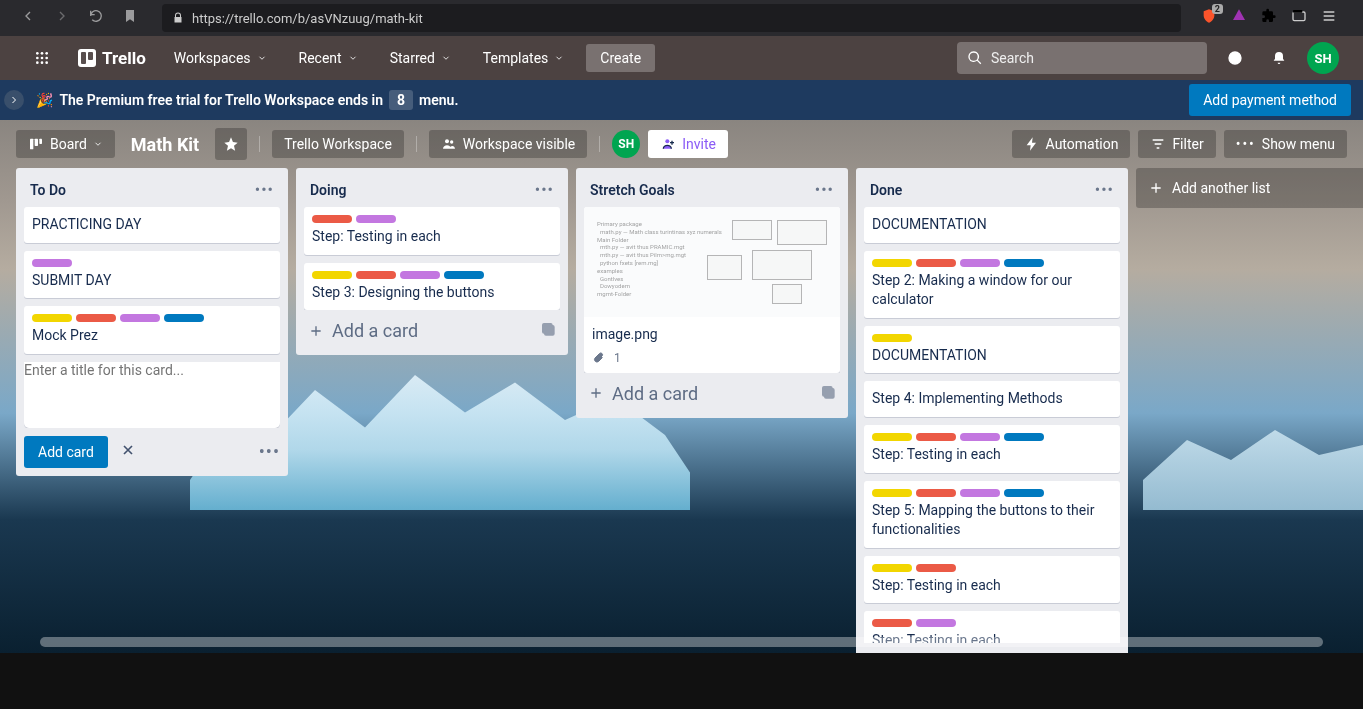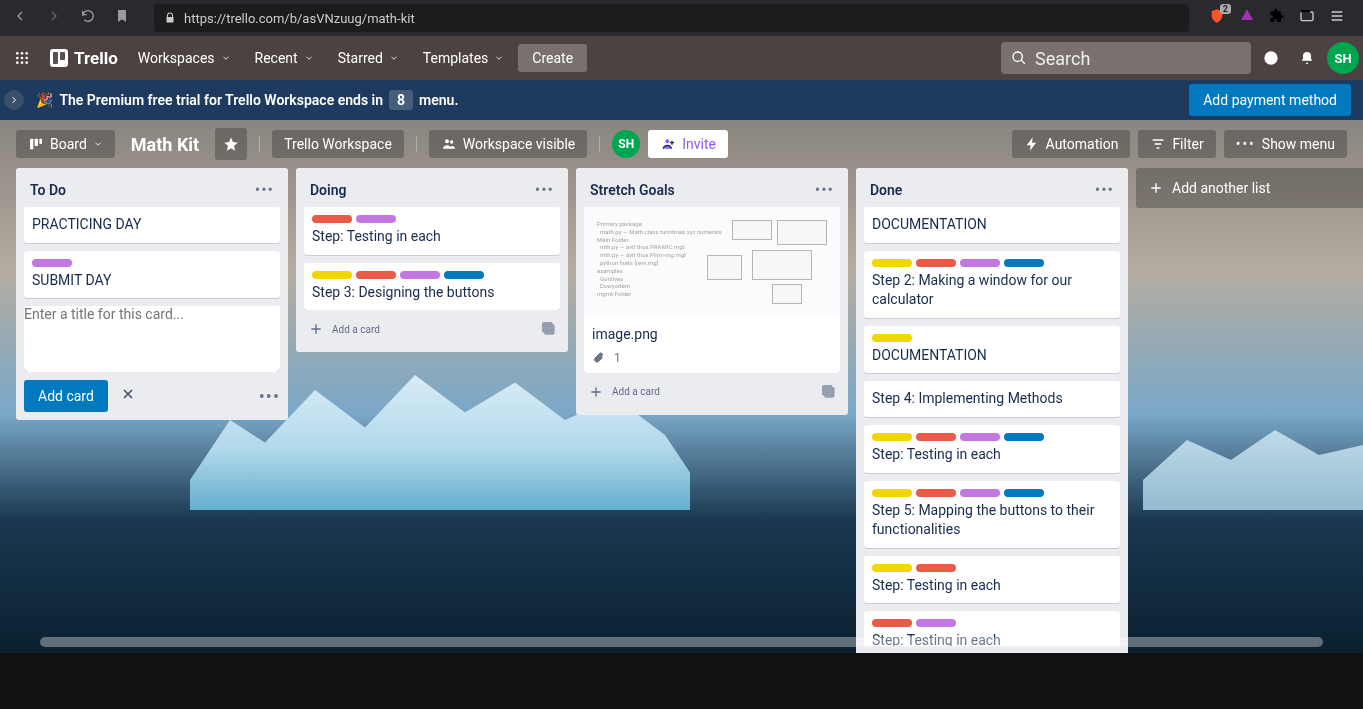--- a/index.html
+++ b/index.html
@@ -1,35 +1,35 @@
 <!DOCTYPE html>
 <html><head>
 <meta charset="utf-8">
 <style>
 *{margin:0;padding:0;box-sizing:border-box;font-family:-apple-system,BlinkMacSystemFont,'Segoe UI',Roboto,sans-serif}
 body{width:1363px;height:709px;overflow:hidden;background:#111}
-.browser-bar{height:36px;background:#2a2a2e;display:flex;align-items:center;padding:0 8px;gap:10px}
+.browser-bar{height:36px;background:#2a2a2e;display:flex;align-items:center;padding:0 16px;gap:10px}
 .browser-bar svg{width:16px;height:16px;fill:#ccc}
 .nav-btn{cursor:pointer;padding:4px;opacity:.7}
 .url-bar{flex:1;background:#1c1c1f;border-radius:4px;height:28px;display:flex;align-items:center;padding:0 10px;gap:8px;color:#ccc;font-size:13px;margin-left:10px}
 .url-bar .lock{width:12px;height:12px;fill:#ccc}
 .browser-right{display:flex;align-items:center;gap:14px;padding:0 10px}
 .shield-badge{position:relative}
 .shield-badge .count{position:absolute;top:-4px;right:-6px;background:#aaa;color:#222;font-size:9px;padding:0 3px;border-radius:3px;font-weight:bold}
-.trello-header{height:44px;background:rgba(80,70,68,.95);display:flex;align-items:center;padding:0 4px;gap:4px;color:#fff}
+.trello-header{height:44px;background:rgba(80,70,68,.95);display:flex;align-items:center;padding:0 24px;gap:12px;color:#fff}
 .apps-btn,.hdr-btn{padding:6px 10px;border-radius:3px;cursor:pointer;display:flex;align-items:center;gap:6px;font-size:14px}
 .trello-logo{display:flex;align-items:center;gap:6px;font-weight:bold;font-size:17px;padding:0 6px}
 .logo-icon{width:18px;height:18px;background:#fff;border-radius:3px;position:relative}
 .logo-icon::before,.logo-icon::after{content:"";position:absolute;background:rgba(80,70,68,.95);border-radius:1px;top:3px;width:5px}
 .logo-icon::before{left:3px;height:12px}
 .logo-icon::after{right:3px;height:8px}
 .create-btn{background:rgba(255,255,255,.25);padding:6px 14px;border-radius:3px;cursor:pointer;font-size:14px}
 .hdr-spacer{flex:1}
 .search-box{background:rgba(255,255,255,.25);border-radius:4px;height:32px;width:250px;display:flex;align-items:center;padding:0 10px;gap:8px;color:#fff}
-.search-box input{background:none;border:none;outline:none;color:#e5e5e5;font-size:18px;flex:1}
+.search-box input{background:none;border:none;outline:none;color:#e5e5e5;font-size:14px;flex:1}
 .search-box input::placeholder{color:#eee}
 .hdr-icon{width:32px;height:32px;display:flex;align-items:center;justify-content:center;border-radius:50%;cursor:pointer}
 .avatar{background:#00a550;color:#fff;font-size:13px;font-weight:bold}
 .banner{height:40px;background:#1e3a5f;display:flex;align-items:center;padding:0 12px;color:#fff;font-size:14px;gap:8px}
 .banner-toggle{width:20px;height:20px;background:#394f6b;border-radius:50%;display:flex;align-items:center;justify-content:center;margin-right:4px;cursor:pointer;position:absolute;left:4px}
 .banner .days-badge{background:rgba(255,255,255,.18);padding:2px 8px;border-radius:3px;font-weight:bold}
 .banner-spacer{flex:1}
 .banner-btn{background:#0079bf;padding:8px 14px;border-radius:3px;cursor:pointer;font-size:14px}
 .banner-content{margin-left:24px;display:flex;align-items:center;gap:6px}
 .board-area{position:relative;height:533px;background:linear-gradient(180deg,#8a8580 0%,#a09890 15%,#b5aca0 28%,#7aa8c8 55%,#1a3850 75%,#0a2030 100%);overflow:hidden}
@@ -55,21 +55,21 @@
 .labels{display:flex;gap:4px;margin-bottom:4px}
 .label{width:40px;height:8px;border-radius:4px}
 .l-yellow{background:#f2d600}
 .l-red{background:#eb5a46}
 .l-purple{background:#c377e0}
 .l-blue{background:#0079bf}
 .card-cover{background:#fafbfc;height:110px;border-radius:3px 3px 0 0;margin:-8px -8px 8px -8px;position:relative;overflow:hidden}
 .cover-sketch{position:absolute;inset:8px;opacity:.6}
 .cover-sketch .box{position:absolute;border:1px solid #888;background:#f5f5f5}
 .card-badges{display:flex;gap:10px;margin-top:6px;color:#6b778c;font-size:12px;align-items:center}
-.add-card-row{display:flex;align-items:center;gap:8px;padding:6px 4px;margin-top:4px;color:#5e6c84;cursor:pointer;font-size:10px;border-radius:3px}
+.add-card-row{display:flex;align-items:center;gap:8px;padding:6px 4px;margin-top:4px;color:#5e6c84;cursor:pointer;font-size:18px;border-radius:3px}
 .template-btn{margin-left:auto;opacity:.6}
 .compose-card{background:#fff;border-radius:5px;box-shadow:0 1px 0 rgba(9,30,66,.15);padding:0;min-height:66px}
 .compose-card textarea{border:none;outline:none;resize:none;width:100%;font-size:14px;color:#172b4d;font-family:inherit}
 .compose-actions{display:flex;align-items:center;gap:12px;margin-top:8px}
 .add-card-btn{background:#0079bf;color:#fff;border:none;padding:8px 14px;border-radius:3px;cursor:pointer;font-size:14px}
 .close-compose{cursor:pointer;color:#42526e}
 .compose-menu{margin-left:auto;color:#6b778c;cursor:pointer;letter-spacing:1px;font-size:18px}
 .add-list{background:rgba(0,0,0,.24);color:#fff;border-radius:3px;width:272px;flex-shrink:0;padding:10px 12px;cursor:pointer;display:flex;align-items:center;gap:8px;font-size:14px;height:40px}
 .scrollbar-bottom{position:absolute;bottom:6px;left:40px;right:40px;height:10px;background:rgba(255,255,255,.35);border-radius:5px;z-index:3}
 svg.i{width:16px;height:16px;fill:currentColor;flex-shrink:0}
@@ -271,20 +271,29 @@
         <div class="cards">
           <div class="card">
             <div class="card-title">PRACTICING DAY</div>
           </div>
           <div class="card">
             <div class="labels">
               <span class="label l-purple"></span>
             </div>
             <div class="card-title">SUBMIT DAY</div>
           </div>
+          <div class="card">
+            <div class="labels">
+              <span class="label l-yellow"></span>
+              <span class="label l-red"></span>
+              <span class="label l-purple"></span>
+              <span class="label l-blue"></span>
+            </div>
+            <div class="card-title">Mock Prez</div>
+          </div>
           <div class="compose-card"><textarea placeholder="Enter a title for this card..." style=""></textarea></div>
         </div>
         <div class="compose-actions">
           <button class="add-card-btn">Add card</button>
           <span class="close-compose"><svg class="i" viewBox="0 0 24 24">
               <path d="M6 6l12 12M18 6L6 18" stroke="#42526e" stroke-width="2.5"></path>
             </svg></span>
           <span class="compose-menu">•••</span>
         </div>
       </div>

